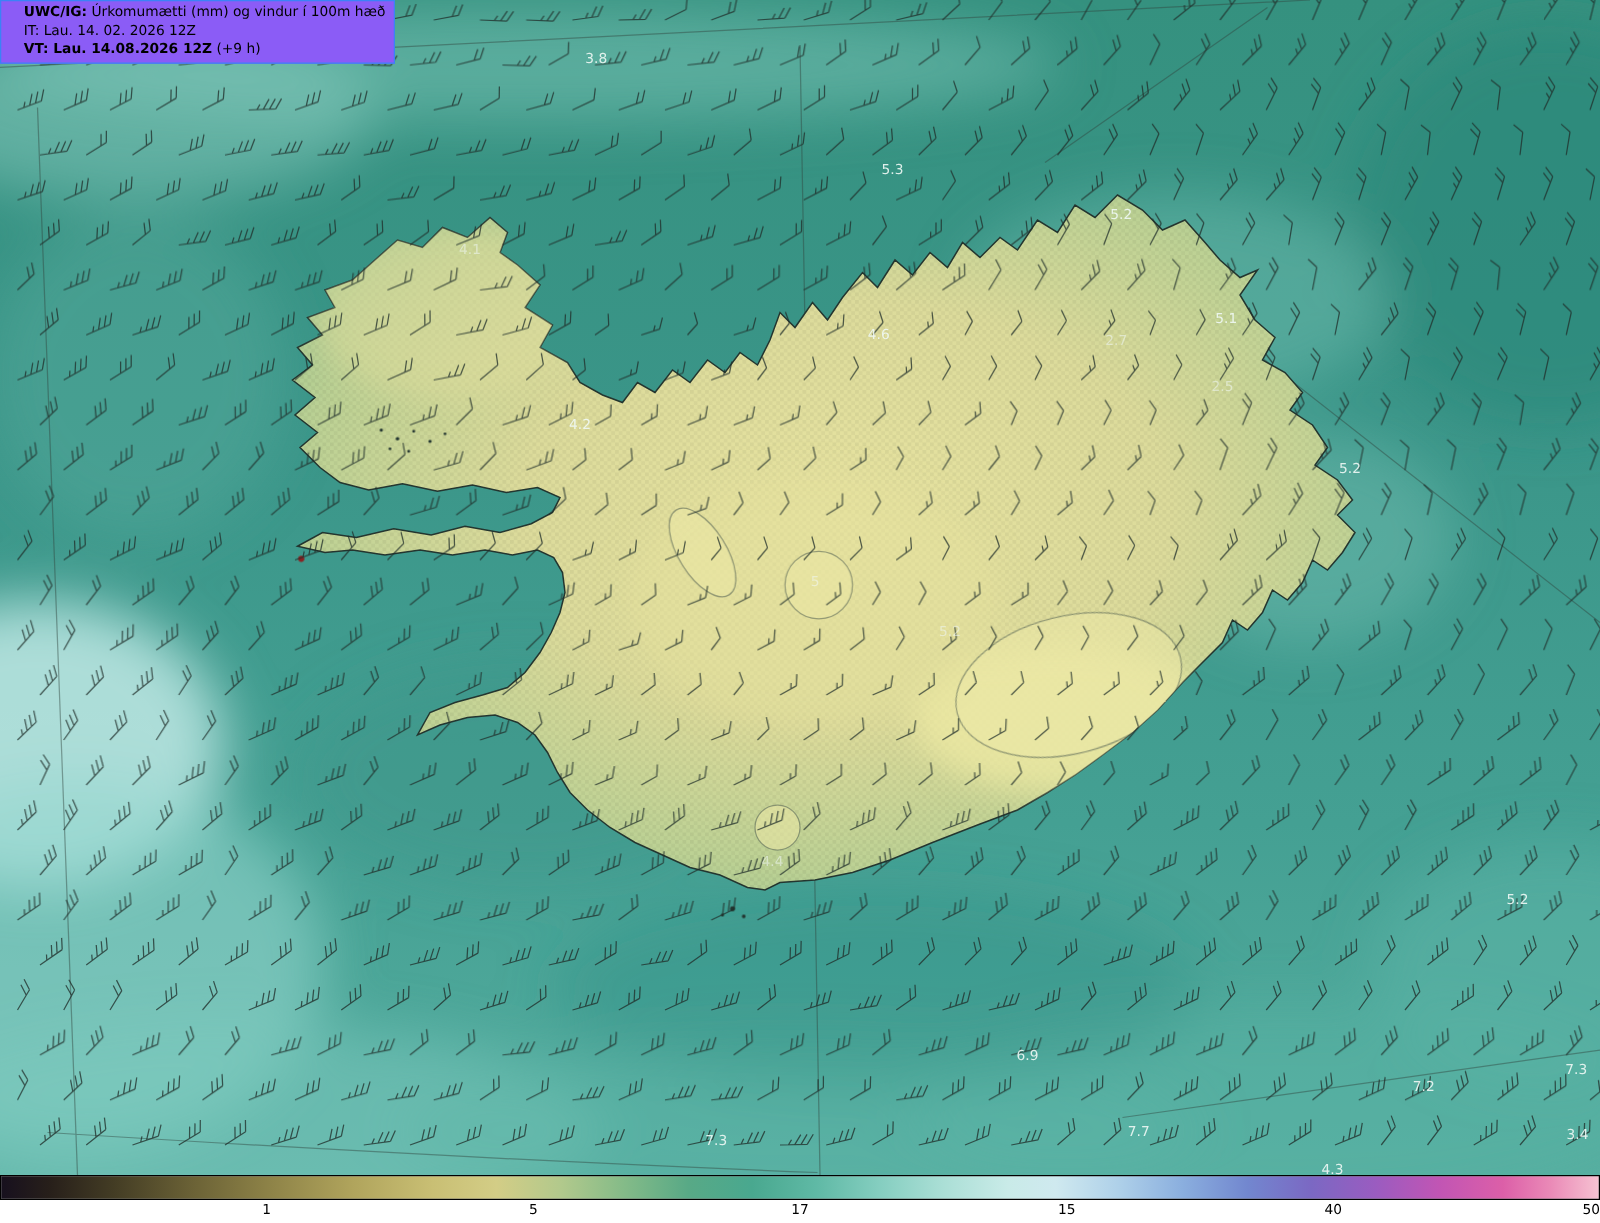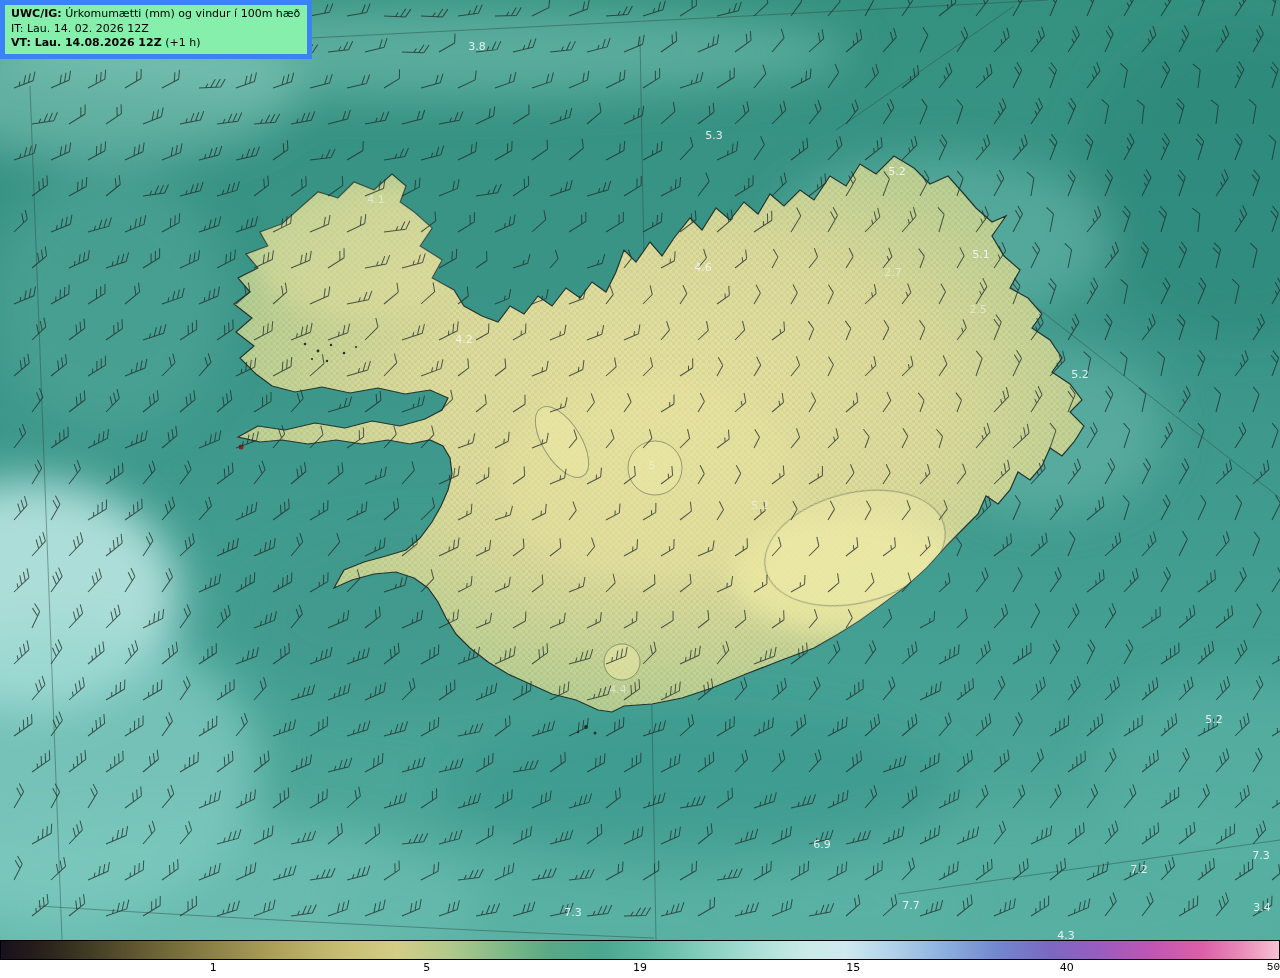--- a/index.html
+++ b/index.html
@@ -1,25 +1,25 @@
 <!DOCTYPE html>
 <html style="--label: #f0f8f5; --grat: #31443f;"><head>
 <meta charset="utf-8">
 <style>
   html,body{margin:0;padding:0;background:#fff;}
   .stage{position:relative;width:1280px;height:978px;overflow:hidden;background:#fff;
          font-family:"DejaVu Sans","Liberation Sans",sans-serif;}
   #map{position:absolute;top:0;left:0;display:block;}
-  .header-box{position:absolute;top:0;left:0;background:#86efac;border:5px solid #3b82f6;
-              padding:2px 7px 3px 6px;font-size:11px;line-height:1.32;color:#000;white-space:nowrap;}
+  .header-box{position:absolute;top:0;left:0;background:#8b5cf6;border:1px solid #3b82f6;
+              padding:2px 7px 3px 18px;font-size:11px;line-height:1.32;color:#000;white-space:nowrap;}
   .hl b{font-weight:bold;}
   #bar{position:absolute;left:0;top:940px;width:1280px;height:20px;border:1px solid #000;box-sizing:border-box;}
   #ticks{position:absolute;left:0;top:960px;width:1280px;height:18px;background:#fff;font-size:11px;color:#000;}
   .tick{position:absolute;top:1px;transform:translateX(-50%);}
-  .tick.last{transform:translateX(-100%);font-family:Liberation Mono, monospace;}
+  .tick.last{transform:translateX(-100%);}
   .vlabel{font-size:11px;text-anchor:middle;fill:var(--label,#f0f8f5);fill-opacity:.9;}
   .vlabel.pale{fill-opacity:.55;}
   #graticule path{stroke:var(--grat,#31443f);stroke-width:1;fill:none;opacity:.45;}
   #barbs{fill:none;opacity:.78;}
 </style>
 </head>
 <body>
 
 <div class="stage">
 
@@ -1045,26 +1045,26 @@
         <text x="1214" y="723" class="vlabel">5.2</text>
         <text x="1261" y="859" class="vlabel">7.3</text>
         <text x="1262" y="911" class="vlabel">3.4</text>
         <text x="1066" y="939" class="vlabel">4.3</text>
       </g>
   </svg>
 
   <div class="header-box">
     <div class="hl"><b>UWC/IG:</b> <span>Úrkomumætti (mm) og vindur í 100m hæð</span></div>
     <div class="hl"><span>IT:</span> <span>Lau. 14. 02. 2026 12Z</span></div>
-    <div class="hl"><b><span>VT:</span> <span>Lau. 14.08.2026 12Z</span></b> <span>(+1 h)</span></div>
+    <div class="hl"><b><span>VT:</span> <span>Lau. 14.08.2026 12Z</span></b> <span>(+9 h)</span></div>
   </div>
 
   <div id="bar" style="background: linear-gradient(90deg, rgb(23, 16, 30) 0%, rgb(39, 31, 26) 3%, rgb(67, 60, 36) 7%, rgb(107, 98, 54) 12%, rgb(143, 132, 72) 17%, rgb(176, 164, 92) 22%, rgb(201, 191, 116) 27%, rgb(211, 205, 134) 31%, rgb(178, 201, 140) 35%, rgb(132, 187, 136) 39%, rgb(88, 169, 134) 43%, rgb(73, 168, 143) 47%, rgb(95, 185, 165) 51%, rgb(133, 206, 192) 55%, rgb(171, 223, 214) 59%, rgb(201, 235, 232) 63%, rgb(207, 233, 239) 66%, rgb(174, 208, 233) 70%, rgb(138, 174, 222) 74%, rgb(114, 135, 207) 78%, rgb(123, 104, 195) 82%, rgb(154, 92, 192) 86%, rgb(193, 85, 180) 90%, rgb(220, 95, 168) 94%, rgb(234, 138, 183) 97%, rgb(246, 194, 210) 100%);"></div>
   <div id="ticks">
       <div class="tick" style="left: 16.6667%;">1</div>
       <div class="tick" style="left: 33.3333%;">5</div>
-      <div class="tick" style="left: 50%;">19</div>
+      <div class="tick" style="left: 50%;">17</div>
       <div class="tick" style="left: 66.6667%;">15</div>
       <div class="tick" style="left: 83.3333%;">40</div>
       <div class="tick last" style="left: 100%;">50</div>
     </div>
 
 </div>
 
 </body></html>

